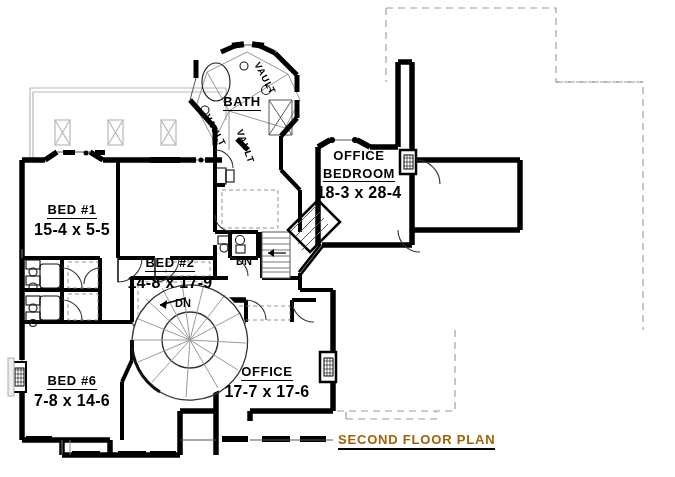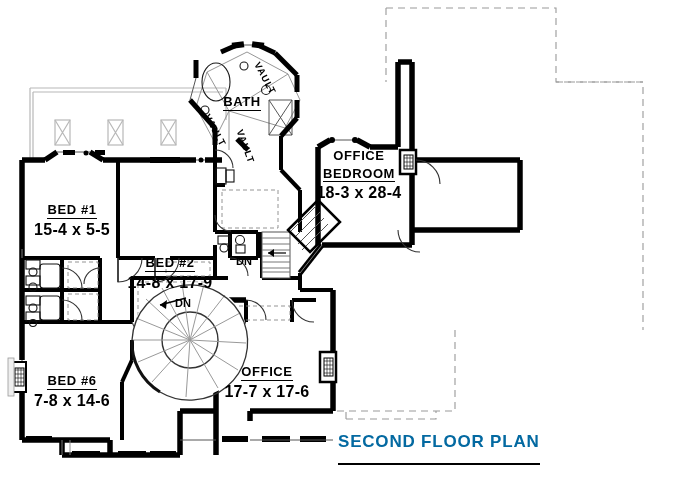--- a/index.html
+++ b/index.html
@@ -64,25 +64,25 @@
     color: #000;
     white-space: nowrap;
     transform-origin: 0 0;
     user-select: none;
   }
   #plan-title {
     position: absolute;
     left: 338px;
     top: 432px;
     font-weight: bold;
-    font-size: 17px;
+    font-size: 13px;
     letter-spacing: 0.8px;
-    color: #0369a1;
+    color: #a16207;
     border-bottom: 2px solid #000;
-    padding-bottom: 11px;
+    padding-bottom: 1px;
     white-space: nowrap;
     user-select: none;
   }
 </style>
 </head>
 <body>
 
 <div id="plan-root">
 
   <svg id="plan-svg" viewBox="0 0 675 477">

